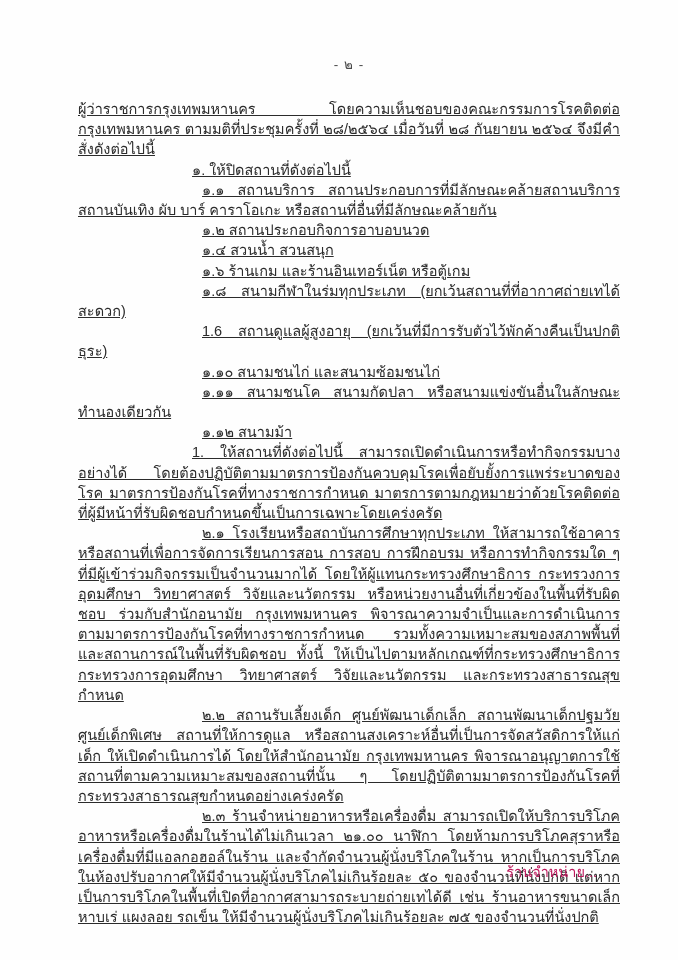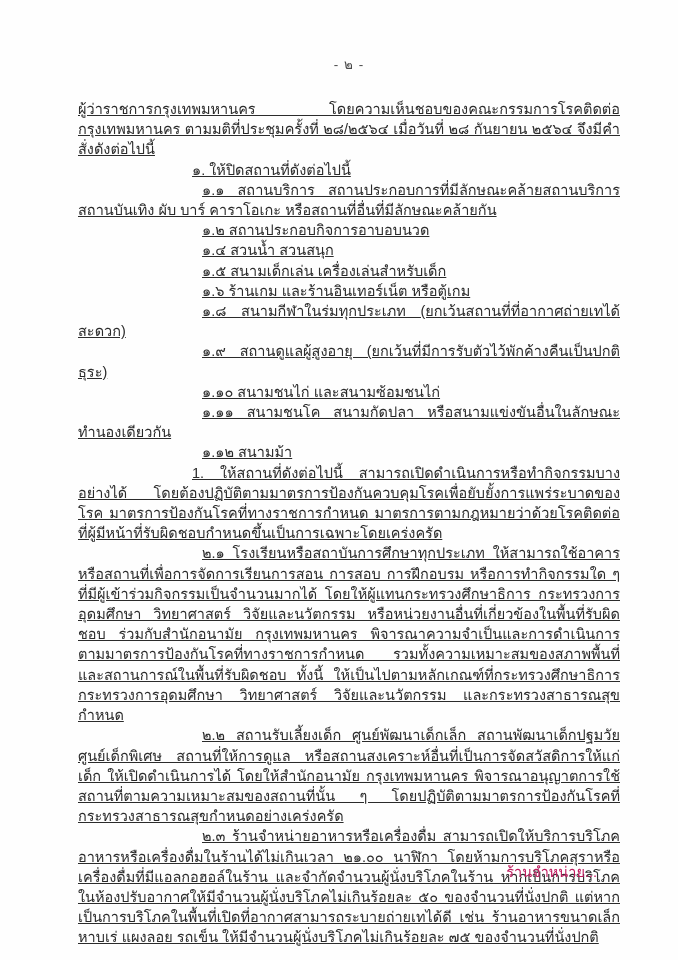--- a/index.html
+++ b/index.html
@@ -69,24 +69,23 @@
 
     <div class="body-text">
 
       <p class="para-flush">ผู้ว่าราชการกรุงเทพมหานคร โดยความเห็นชอบของคณะกรรมการโรคติดต่อกรุงเทพมหานคร ตามมติที่ประชุมครั้งที่ ๒๘/๒๕๖๔ เมื่อวันที่ ๒๘ กันยายน ๒๕๖๔ จึงมีคำสั่งดังต่อไปนี้</p>
 
       <p class="para-clause">๑. ให้ปิดสถานที่ดังต่อไปนี้</p>
 
       <p class="para-sub">๑.๑ สถานบริการ สถานประกอบการที่มีลักษณะคล้ายสถานบริการ สถานบันเทิง ผับ บาร์ คาราโอเกะ หรือสถานที่อื่นที่มีลักษณะคล้ายกัน</p>
       <p class="para-sub">๑.๒ สถานประกอบกิจการอาบอบนวด</p>
       <p class="para-sub">๑.๔ สวนน้ำ สวนสนุก</p>
-      <p class="para-sub">๑.๕ สนามเด็กเล่น เครื่องเล่นสำหรับเด็ก</p>
       <p class="para-sub">๑.๖ ร้านเกม และร้านอินเทอร์เน็ต หรือตู้เกม</p>
       <p class="para-sub">๑.๘ สนามกีฬาในร่มทุกประเภท (ยกเว้นสถานที่ที่อากาศถ่ายเทได้สะดวก)</p>
-      <p class="para-sub">๑.๙ สถานดูแลผู้สูงอายุ (ยกเว้นที่มีการรับตัวไว้พักค้างคืนเป็นปกติธุระ)</p>
+      <p class="para-sub">1.6 สถานดูแลผู้สูงอายุ (ยกเว้นที่มีการรับตัวไว้พักค้างคืนเป็นปกติธุระ)</p>
       <p class="para-sub">๑.๑๐ สนามชนไก่ และสนามซ้อมชนไก่</p>
       <p class="para-sub">๑.๑๑ สนามชนโค สนามกัดปลา หรือสนามแข่งขันอื่นในลักษณะทำนองเดียวกัน</p>
       <p class="para-sub">๑.๑๒ สนามม้า</p>
 
       <p class="para-clause">1. ให้สถานที่ดังต่อไปนี้ สามารถเปิดดำเนินการหรือทำกิจกรรมบางอย่างได้ โดยต้องปฏิบัติตามมาตรการป้องกันควบคุมโรคเพื่อยับยั้งการแพร่ระบาดของโรค มาตรการป้องกันโรคที่ทางราชการกำหนด มาตรการตามกฎหมายว่าด้วยโรคติดต่อที่ผู้มีหน้าที่รับผิดชอบกำหนดขึ้นเป็นการเฉพาะโดยเคร่งครัด</p>
 
       <p class="para-sub">๒.๑ โรงเรียนหรือสถาบันการศึกษาทุกประเภท ให้สามารถใช้อาคารหรือสถานที่เพื่อการจัดการเรียนการสอน การสอบ การฝึกอบรม หรือการทำกิจกรรมใด ๆ ที่มีผู้เข้าร่วมกิจกรรมเป็นจำนวนมากได้ โดยให้ผู้แทนกระทรวงศึกษาธิการ กระทรวงการอุดมศึกษา วิทยาศาสตร์ วิจัยและนวัตกรรม หรือหน่วยงานอื่นที่เกี่ยวข้องในพื้นที่รับผิดชอบ ร่วมกับสำนักอนามัย กรุงเทพมหานคร พิจารณาความจำเป็นและการดำเนินการตามมาตรการป้องกันโรคที่ทางราชการกำหนด รวมทั้งความเหมาะสมของสภาพพื้นที่และสถานการณ์ในพื้นที่รับผิดชอบ ทั้งนี้ ให้เป็นไปตามหลักเกณฑ์ที่กระทรวงศึกษาธิการ กระทรวงการอุดมศึกษา วิทยาศาสตร์ วิจัยและนวัตกรรม และกระทรวงสาธารณสุขกำหนด</p>
       <p class="para-sub">๒.๒ สถานรับเลี้ยงเด็ก ศูนย์พัฒนาเด็กเล็ก สถานพัฒนาเด็กปฐมวัย ศูนย์เด็กพิเศษ สถานที่ให้การดูแล หรือสถานสงเคราะห์อื่นที่เป็นการจัดสวัสดิการให้แก่เด็ก ให้เปิดดำเนินการได้ โดยให้สำนักอนามัย กรุงเทพมหานคร พิจารณาอนุญาตการใช้สถานที่ตามความเหมาะสมของสถานที่นั้น ๆ โดยปฏิบัติตามมาตรการป้องกันโรคที่กระทรวงสาธารณสุขกำหนดอย่างเคร่งครัด</p>
       <p class="para-sub">๒.๓ ร้านจำหน่ายอาหารหรือเครื่องดื่ม สามารถเปิดให้บริการบริโภคอาหารหรือเครื่องดื่มในร้านได้ไม่เกินเวลา ๒๑.๐๐ นาฬิกา โดยห้ามการบริโภคสุราหรือเครื่องดื่มที่มีแอลกอฮอล์ในร้าน และจำกัดจำนวนผู้นั่งบริโภคในร้าน หากเป็นการบริโภคในห้องปรับอากาศให้มีจำนวนผู้นั่งบริโภคไม่เกินร้อยละ ๕๐ ของจำนวนที่นั่งปกติ แต่หากเป็นการบริโภคในพื้นที่เปิดที่อากาศสามารถระบายถ่ายเทได้ดี เช่น ร้านอาหารขนาดเล็ก หาบเร่ แผงลอย รถเข็น ให้มีจำนวนผู้นั่งบริโภคไม่เกินร้อยละ ๗๕ ของจำนวนที่นั่งปกติ</p>
 

